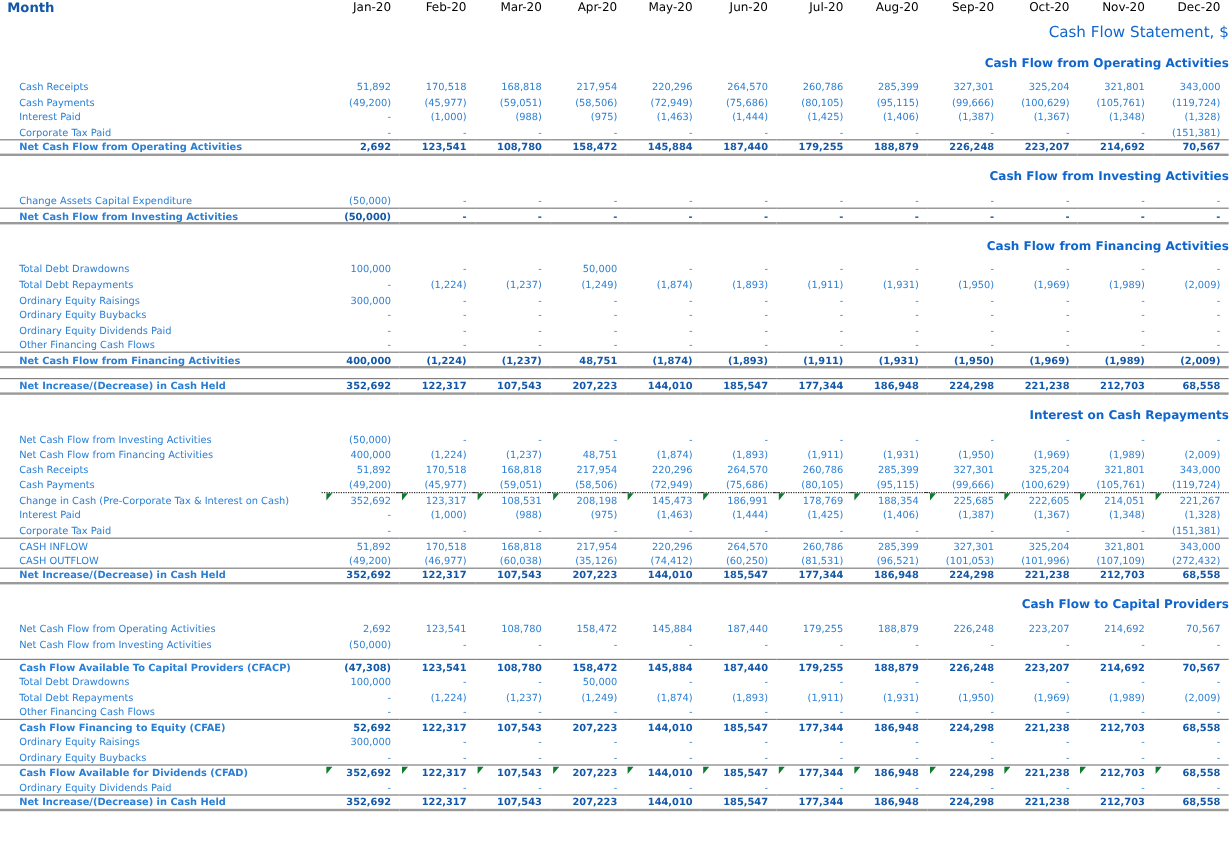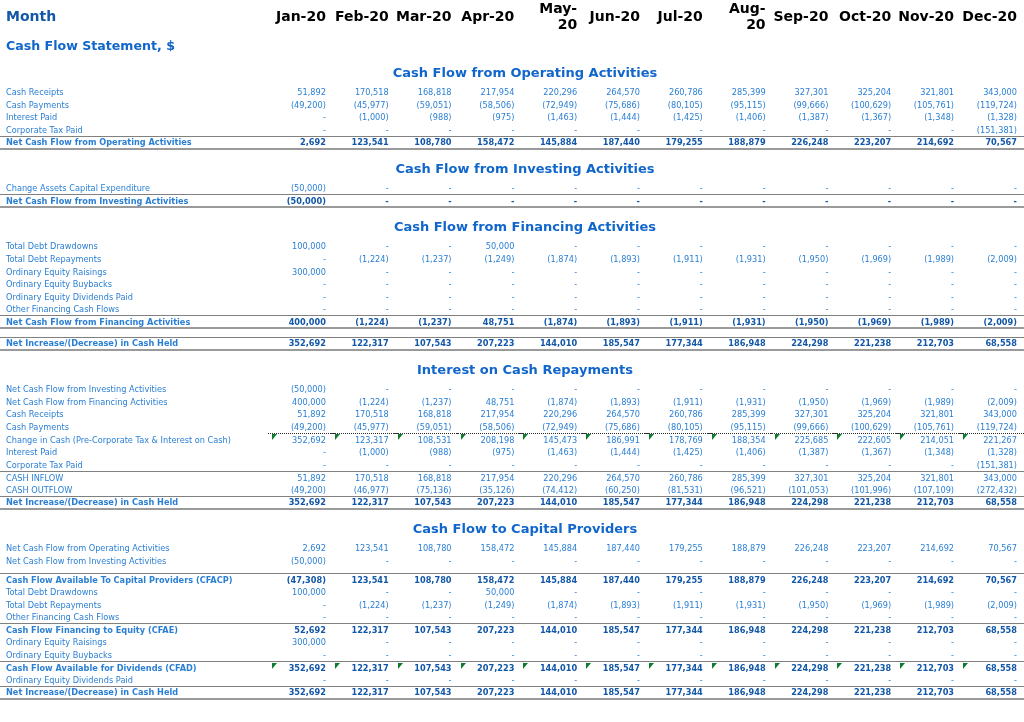--- a/index.html
+++ b/index.html
@@ -29,51 +29,51 @@
 
   tr.r { height: 12.6px; }
   tr.r-tall { height: 14px; }
   tr.spacer6 { height: 6px; }
   tr.spacer9 { height: 9px; }
   tr.spacer12 { height: 12px; }
 
   td.lbl {
     text-align: left;
     white-space: nowrap;
-    padding-left: 6px;
+    padding-left: 16px;
     font-size: 8.2px;
     color: #2a7fd4;
   }
   td.num {
     text-align: right;
     white-space: nowrap;
     padding-right: 7px;
     font-size: 8.2px;
     color: #2a7fd4;
     position: relative;
   }
 
   
   td.hdr-lbl {
     font-weight: bold; color: #1257a8;
-    font-size: 14px; padding-left: 6px; text-align: left;
+    font-size: 11px; padding-left: 6px; text-align: left;
   }
   td.hdr-num {
-    font-weight: bold; color: #000000;
-    font-size: 14px; text-align: right; padding-right: 7px;
+    font-weight: normal; color: #000000;
+    font-size: 10px; text-align: right; padding-right: 7px;
   }
 
   
   td.title-main {
-    font-weight: bold; color: #1166cc;
-    font-size: 12.6px; padding-left: 6px; text-align: left;
+    font-weight: normal; color: #1166cc;
+    font-size: 12.6px; padding-left: 6px; text-align: right;
   }
   td.sec-head {
     font-weight: bold; color: #1166cc;
-    font-size: 13px; padding-left: 26px; text-align: center;
+    font-size: 10px; padding-left: 26px; text-align: right;
   }
 
   
   .i1 { padding-left: 40px; }
   .i2 { padding-left: 44px; }
 
   
   .bold { font-weight: bold; color: #1257a8; }
   td.num.bold { color: #1257a8; }
 
@@ -528,21 +528,21 @@
           <td class="num">285,399</td>
           <td class="num">327,301</td>
           <td class="num">325,204</td>
           <td class="num">321,801</td>
           <td class="num">343,000</td>
         </tr>
         <tr class="r ">
           <td class="lbl i1">CASH OUTFLOW</td>
           <td class="num">(49,200)</td>
           <td class="num">(46,977)</td>
-          <td class="num">(75,136)</td>
+          <td class="num">(60,038)</td>
           <td class="num">(35,126)</td>
           <td class="num">(74,412)</td>
           <td class="num">(60,250)</td>
           <td class="num">(81,531)</td>
           <td class="num">(96,521)</td>
           <td class="num">(101,053)</td>
           <td class="num">(101,996)</td>
           <td class="num">(107,109)</td>
           <td class="num">(272,432)</td>
         </tr>

